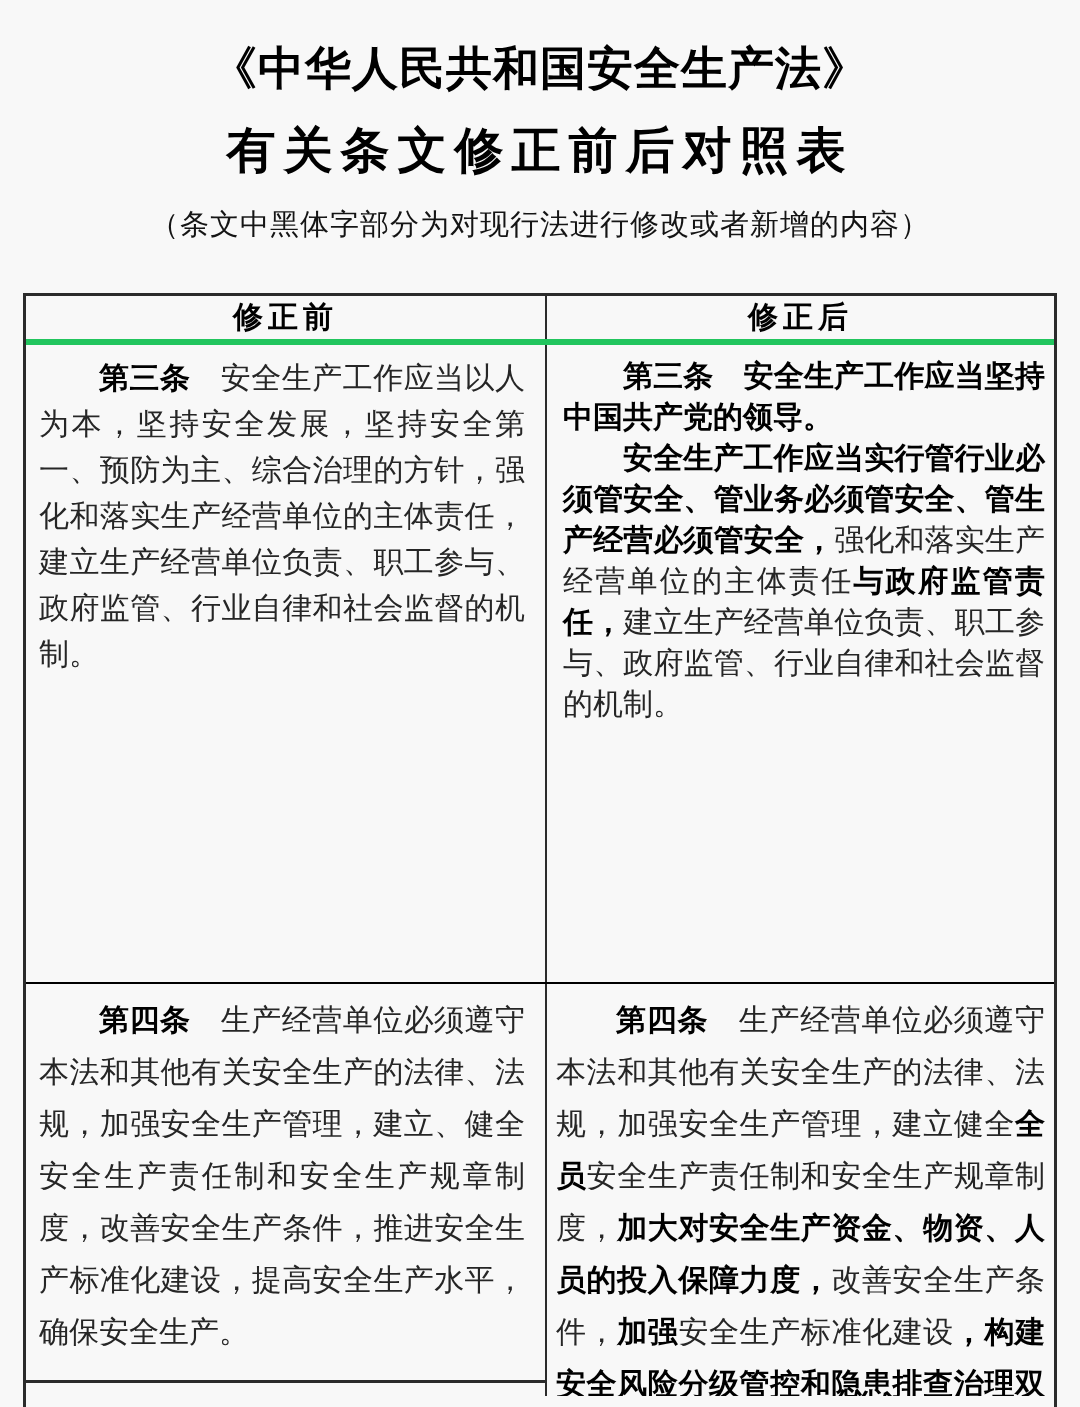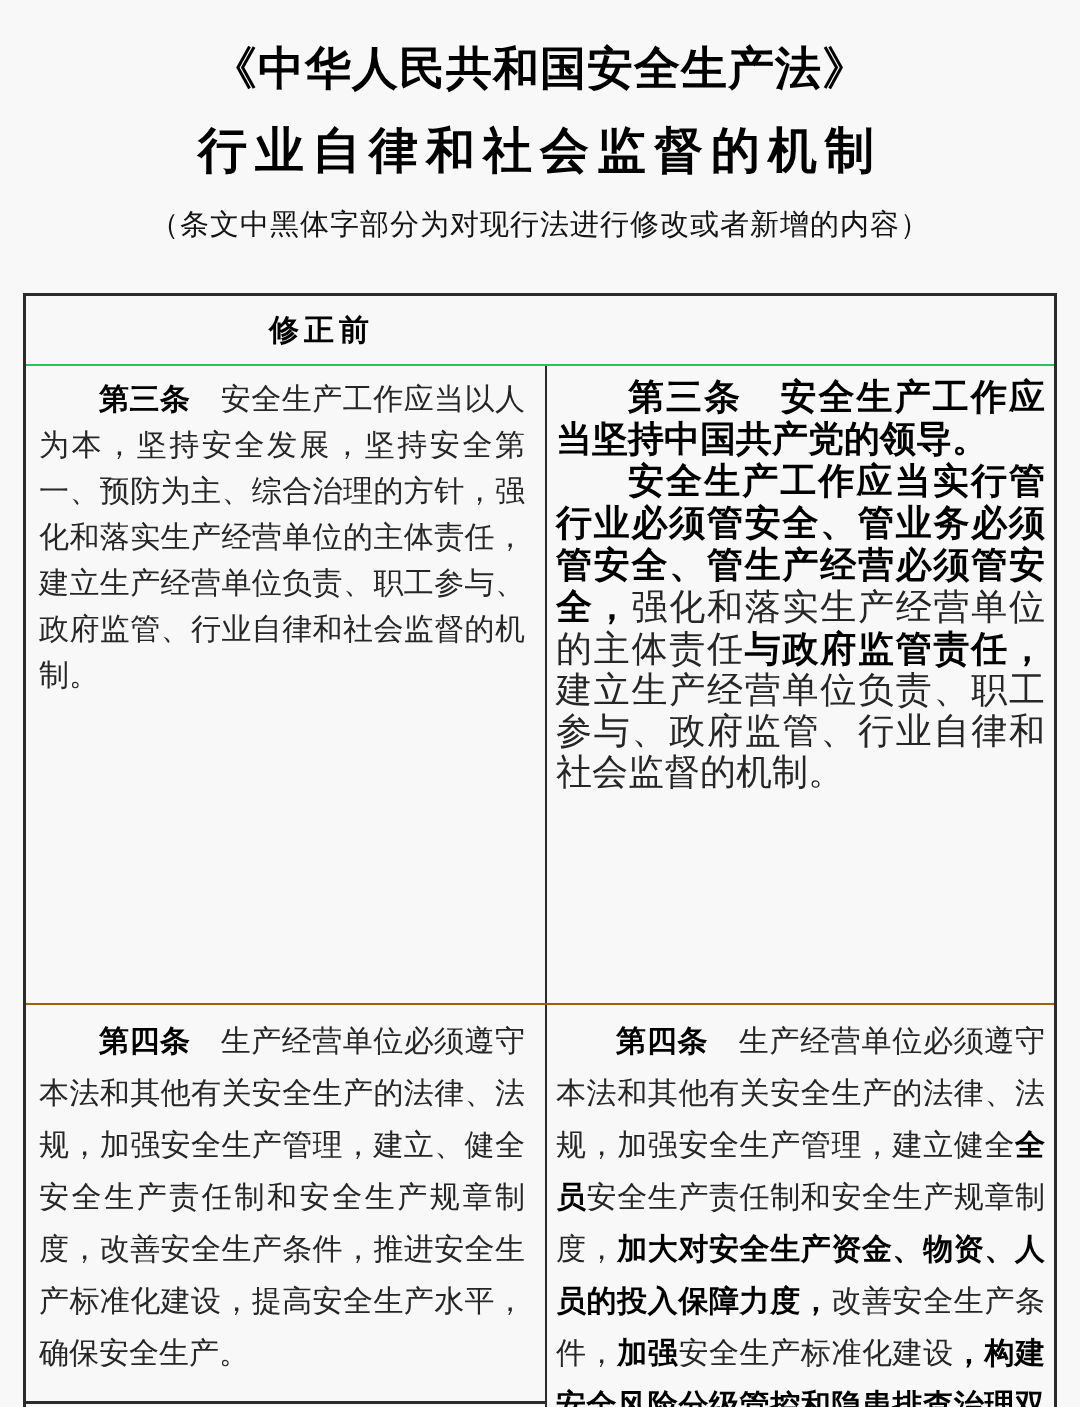--- a/index.html
+++ b/index.html
@@ -41,89 +41,89 @@
   .cmp-table {
     position:absolute;
     left:23px; top:293px;
     width:1034px; height:1114px;
     box-sizing:border-box;
     border:3px solid #2b2b2b;
     border-bottom:none;
   }
   .thead {
     display:flex;
-    height:70px;
-    border-bottom:2px solid #22c55e;
+    height:49px;
+    border-bottom:6px solid #22c55e;
     box-sizing:border-box;
-    padding-left:36px;
   }
   .th {
     flex:0 0 519px;
     display:flex;
     align-items:center;
     justify-content:center;
     font-family:"Liberation Sans","DejaVu Sans",sans-serif;
     font-weight:700;
     font-size:30px;
     letter-spacing:5px;
     color:#000;
   }
   .th.after-col { flex:1 1 auto; border-left:2px solid #2b2b2b; box-sizing:border-box; }
   .trow { display:flex; }
   .trow.row-article3 {
     height:639px;
-    border-bottom:2px solid #a16207;
+    border-bottom:2px solid #000000;
     box-sizing:border-box;
   }
   .trow.row-article4 {
     height:412px;
     position:relative;
   }
   .td {
     box-sizing:border-box;
     overflow:hidden;
   }
   .td.td-before { flex:0 0 519px; padding:10px 20px 0 13px; }
   .td.td-after  { flex:1 1 auto; padding:10px 9px 0 9px; border-left:2px solid #2b2b2b; }
   .para {
     margin:0;
     text-indent:2em;
     text-align:justify;
     text-justify:inter-character;
     color:#262626;
   }
   .row-article3 .td-before .para { font-size:30px; line-height:46px; }
-  .row-article3 .td-after  .para { font-size:36px; line-height:41px; }
+  .row-article3 .td-after  .para { font-size:30px; line-height:41px;margin-left:7px; }
   .row-article4 .para            { font-size:30px; line-height:52px; }
   .run  { font-family:"Liberation Serif","DejaVu Serif",serif; }
   .run-bold {
     font-family:"Liberation Sans","DejaVu Sans",sans-serif;
     font-weight:700;
     color:#000;
   }
   .left-cell-bottom-border {
     position:absolute;
     left:0; top:396px;
     width:521px; height:3px;
     background:#2b2b2b;
   }
 </style>
 </head>
 <body>
 
 <div class="page">
 
   <h1 class="title-line1">《中华人民共和国安全生产法》</h1>
-  <h1 class="title-line2">行业自律和社会监督的机制</h1>
+  <h1 class="title-line2">有关条文修正前后对照表</h1>
   <p class="subtitle">（条文中黑体字部分为对现行法进行修改或者新增的内容）</p>
 
   <div class="cmp-table">
 
     <div class="thead">
       <div class="th before-col">修正前</div>
+      <div class="th after-col">修正后</div>
     </div>
 
     <div class="trow row-article3">
       <div class="td td-before">
           <p class="para"><span class="run-bold">第三条　</span><span class="run">安全生产工作应当以人为本，坚持安全发展，坚持安全第一、预防为主、综合治理的方针，强化和落实生产经营单位的主体责任，建立生产经营单位负责、职工参与、政府监管、行业自律和社会监督的机制。</span></p>
         </div>
       <div class="td td-after">
           <p class="para"><span class="run-bold">第三条　安全生产工作应当坚持中国共产党的领导。</span></p>
           <p class="para"><span class="run-bold">安全生产工作应当实行管行业必须管安全、管业务必须管安全、管生产经营必须管安全，</span><span class="run">强化和落实生产经营单位的主体责任</span><span class="run-bold">与政府监管责任，</span><span class="run">建立生产经营单位负责、职工参与、政府监管、行业自律和社会监督的机制。</span></p>
         </div>

